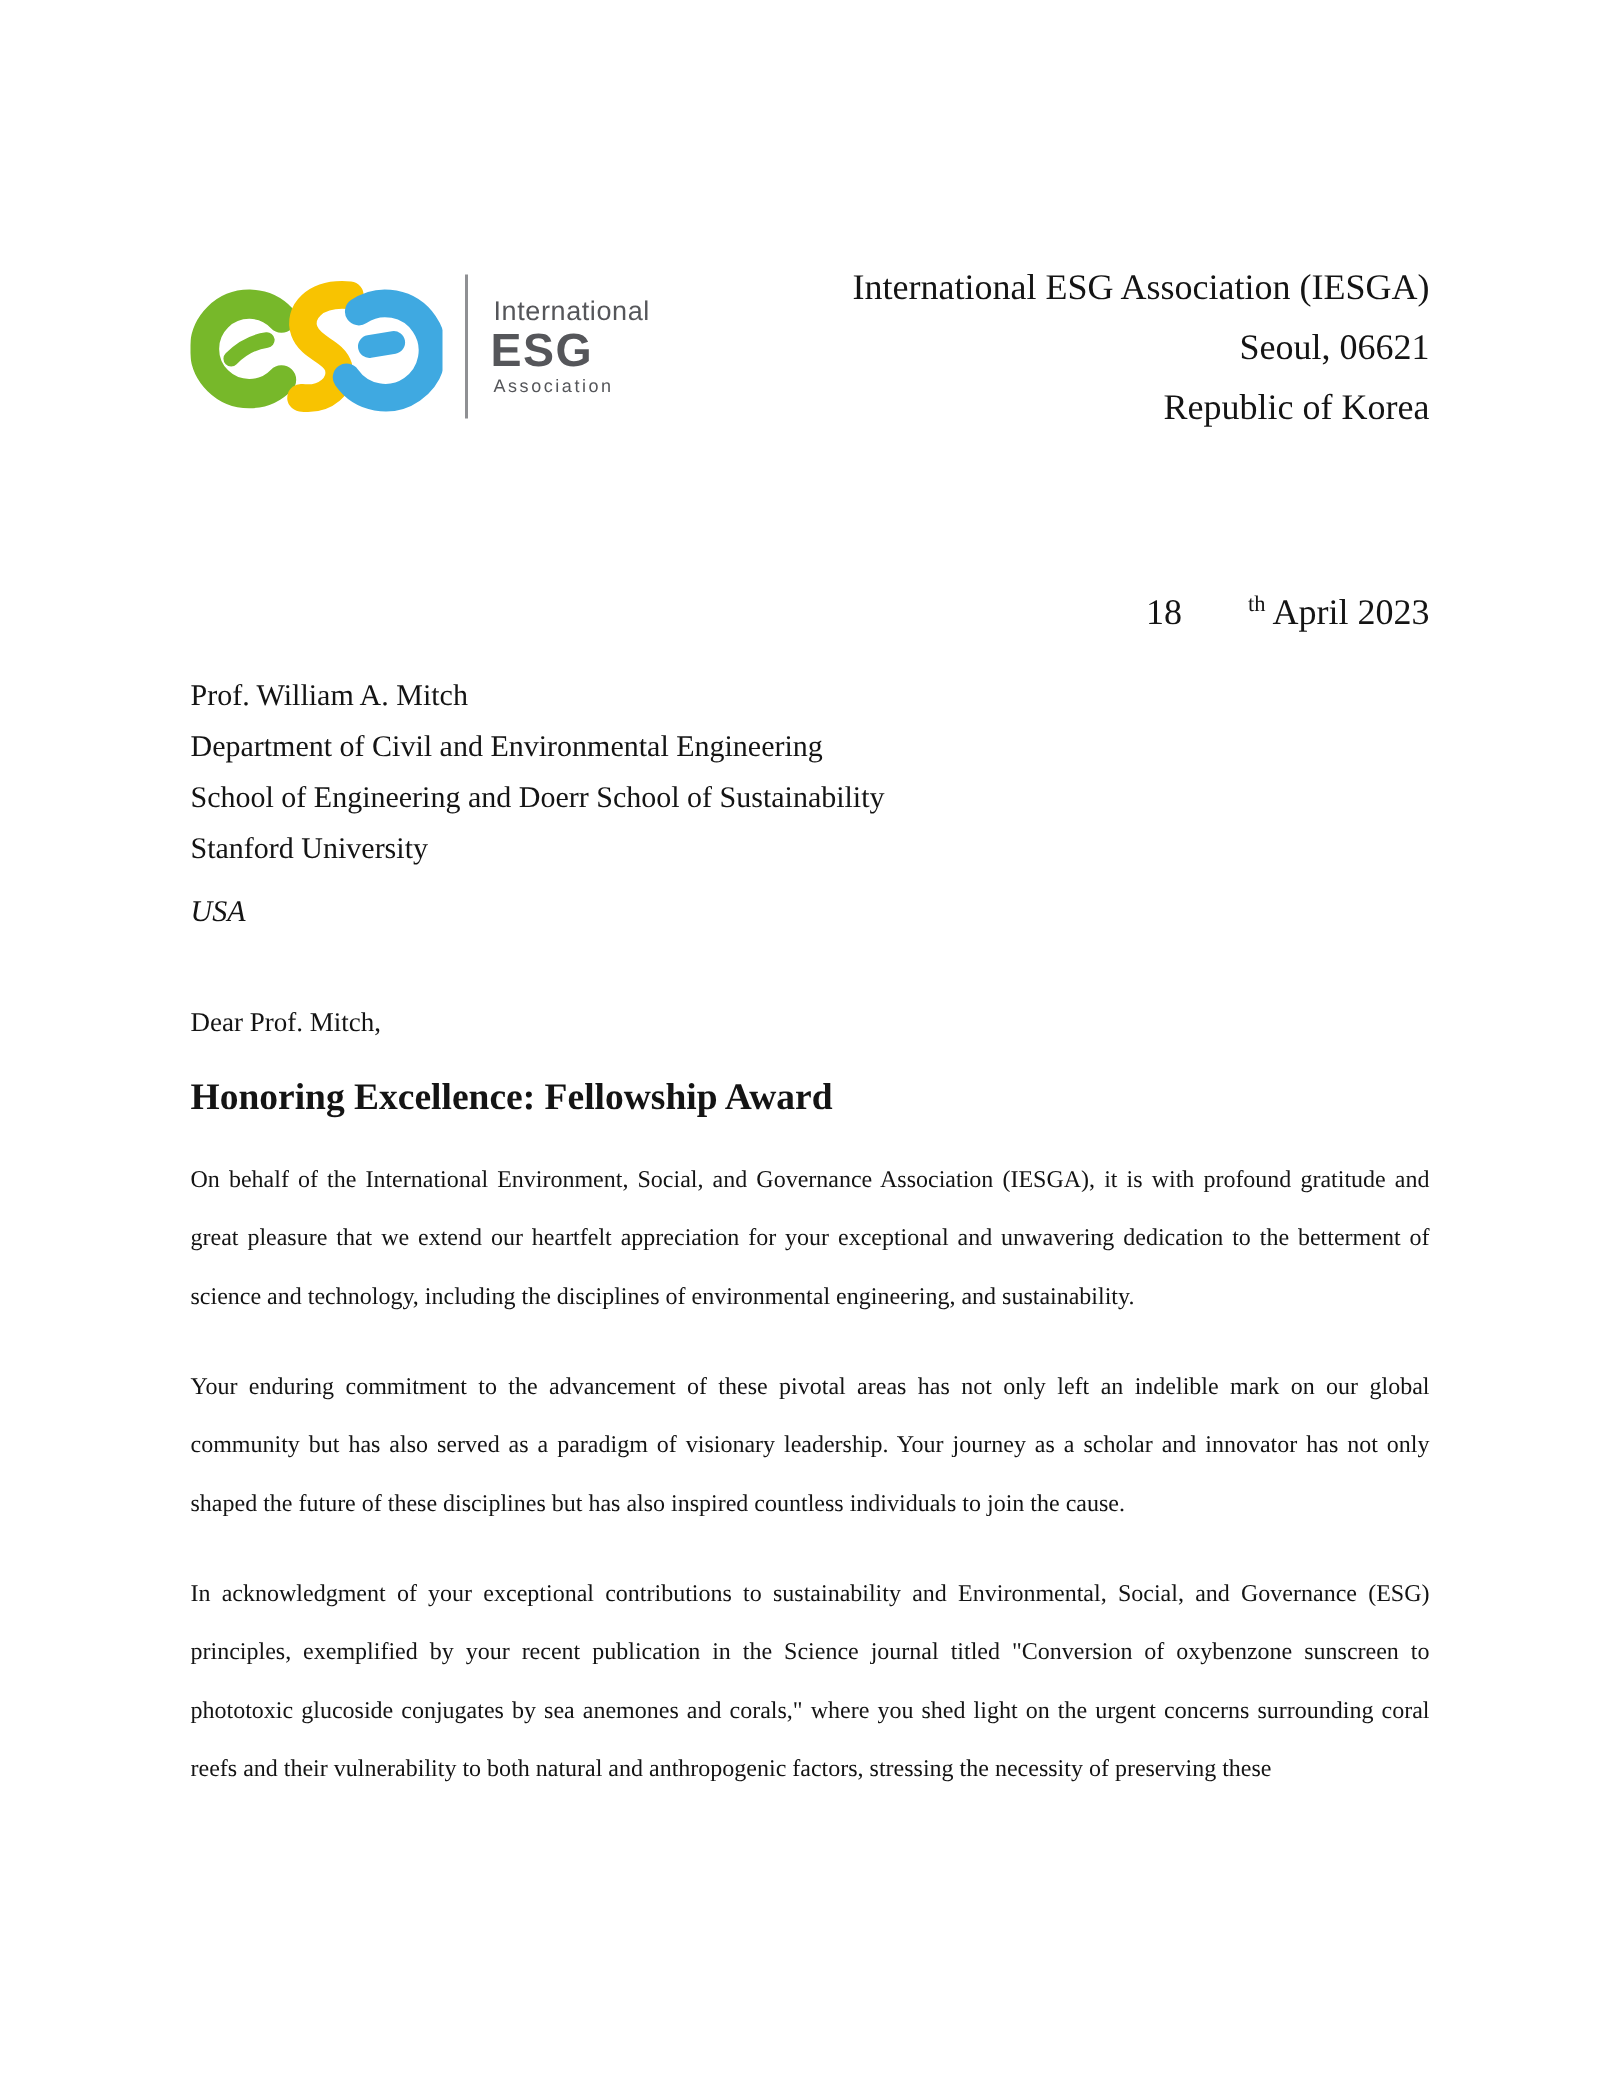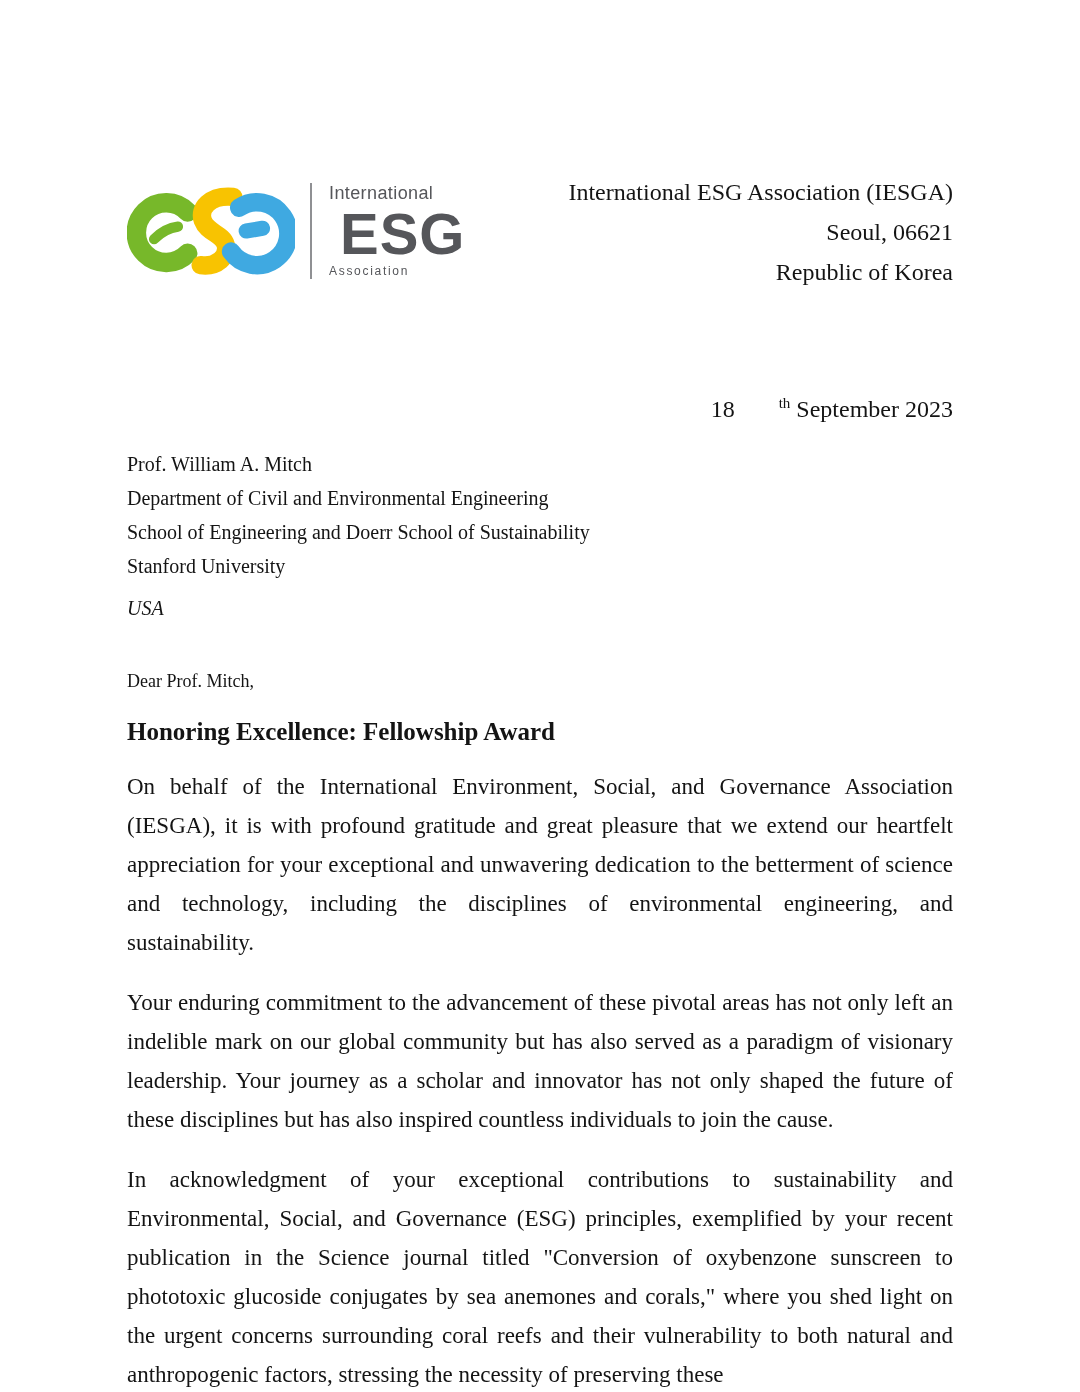--- a/index.html
+++ b/index.html
@@ -49,25 +49,24 @@
     font-family: "Liberation Sans", sans-serif;
     color: #55565a;
     line-height: 1.1;
   }
   .logo-text-top {
     font-size: 18px;
     letter-spacing: 0.4px;
     margin-left: 2px;
   }
   .logo-text-esg {
-    font-size: 58px;
+    font-size: 31px;
     font-weight: 700;
     letter-spacing: 1px;
     line-height: 1.05;
-    margin-left: 13px;
   }
   .logo-text-bottom {
     font-size: 12px;
     letter-spacing: 1.7px;
     margin-left: 2px;
   }
   .org-address {
     text-align: right;
     font-size: 24px;
     line-height: 40px;
@@ -106,21 +105,21 @@
   }
   .subject {
     margin: 26px 0 0 0;
     font-size: 25px;
     font-weight: 700;
     text-decoration-thickness: 2px;
     text-underline-offset: 4px;
   }
   .body-para {
     margin: 21px 0 0 0;
-    font-size: 23px;
+    font-size: 16px;
     line-height: 39px;
     text-align: justify;
   }
 </style>
 </head>
 <body>
 
 <div class="page">
 
   <header class="header">
@@ -146,21 +145,21 @@
       </div>
     </div>
 
     <div class="org-address">
       <div>International ESG Association (IESGA)</div>
       <div>Seoul, 06621</div>
       <div>Republic of Korea</div>
     </div>
   </header>
 
-  <div class="date-row"><span>18</span><sup>th</sup><span> September 2023</span></div>
+  <div class="date-row"><span>18</span><sup>th</sup><span> April 2023</span></div>
 
   <div class="recipient">
     <div class="recipient-line">Prof. William A. Mitch</div>
     <div class="recipient-line">Department of Civil and Environmental Engineering</div>
     <div class="recipient-line">School of Engineering and Doerr School of Sustainability</div>
     <div class="recipient-line">Stanford University</div>
     <div class="recipient-line country">USA</div>
   </div>
 
   <p class="salutation">Dear Prof. Mitch,</p>

